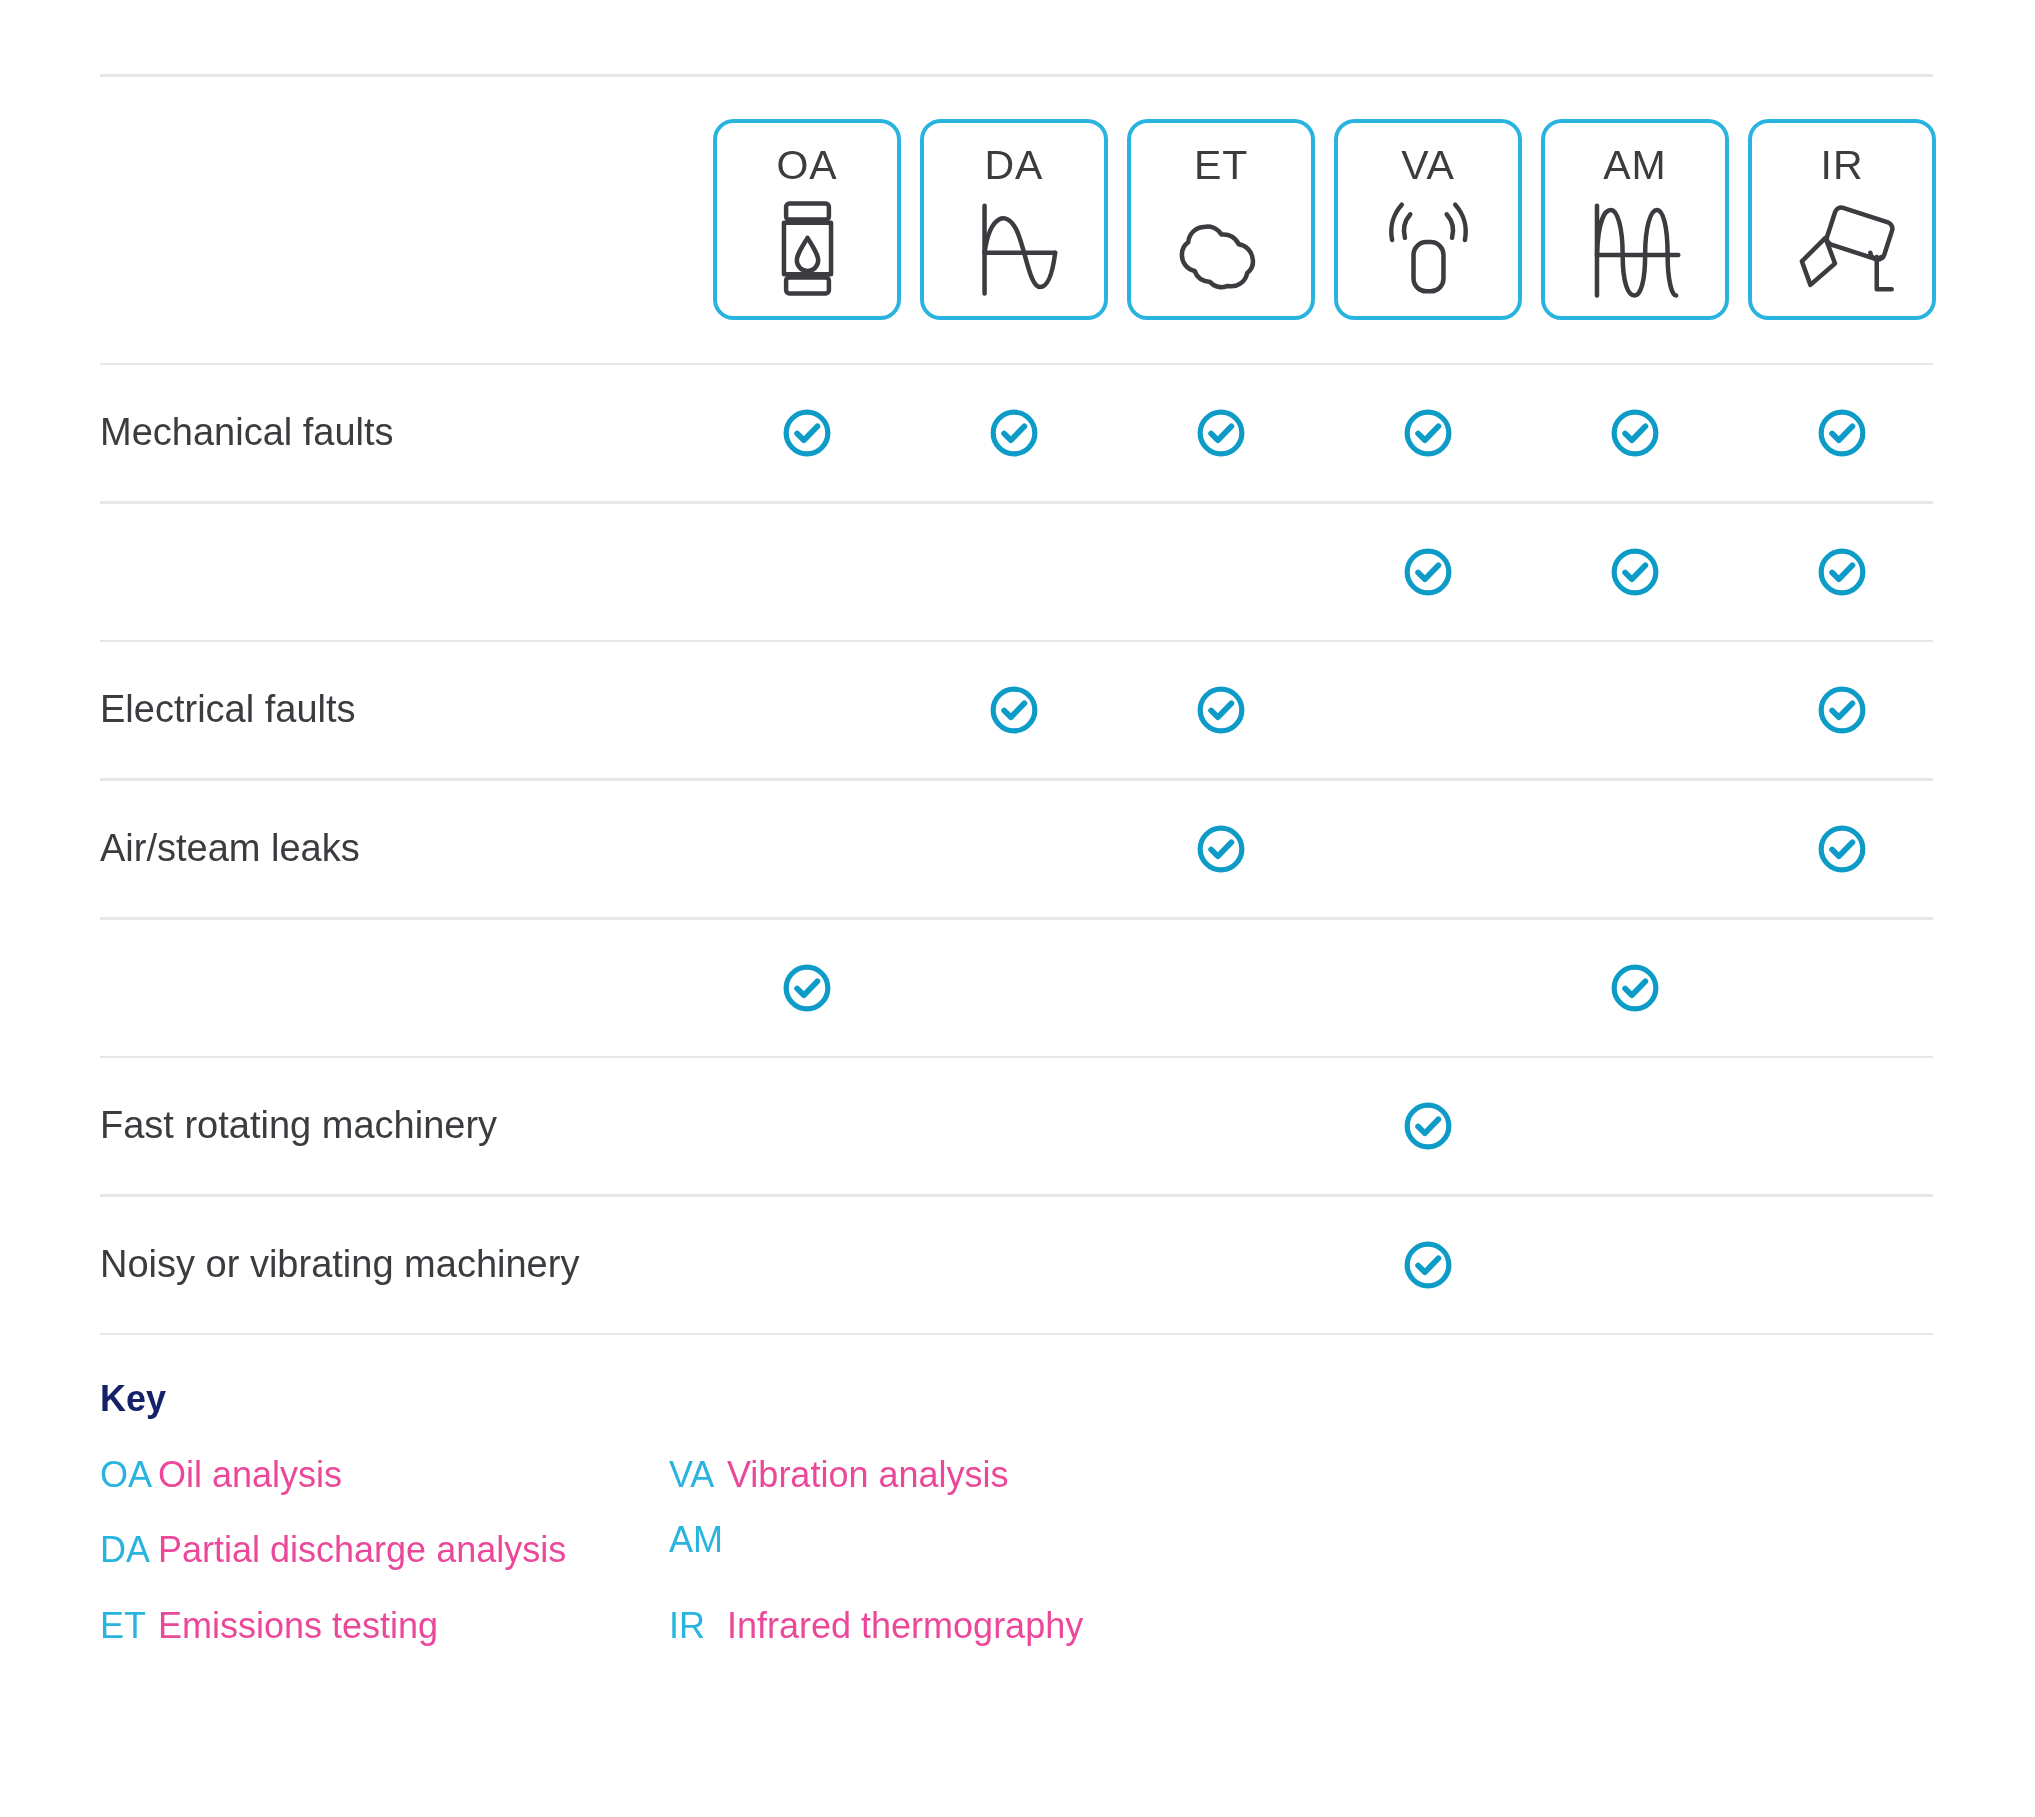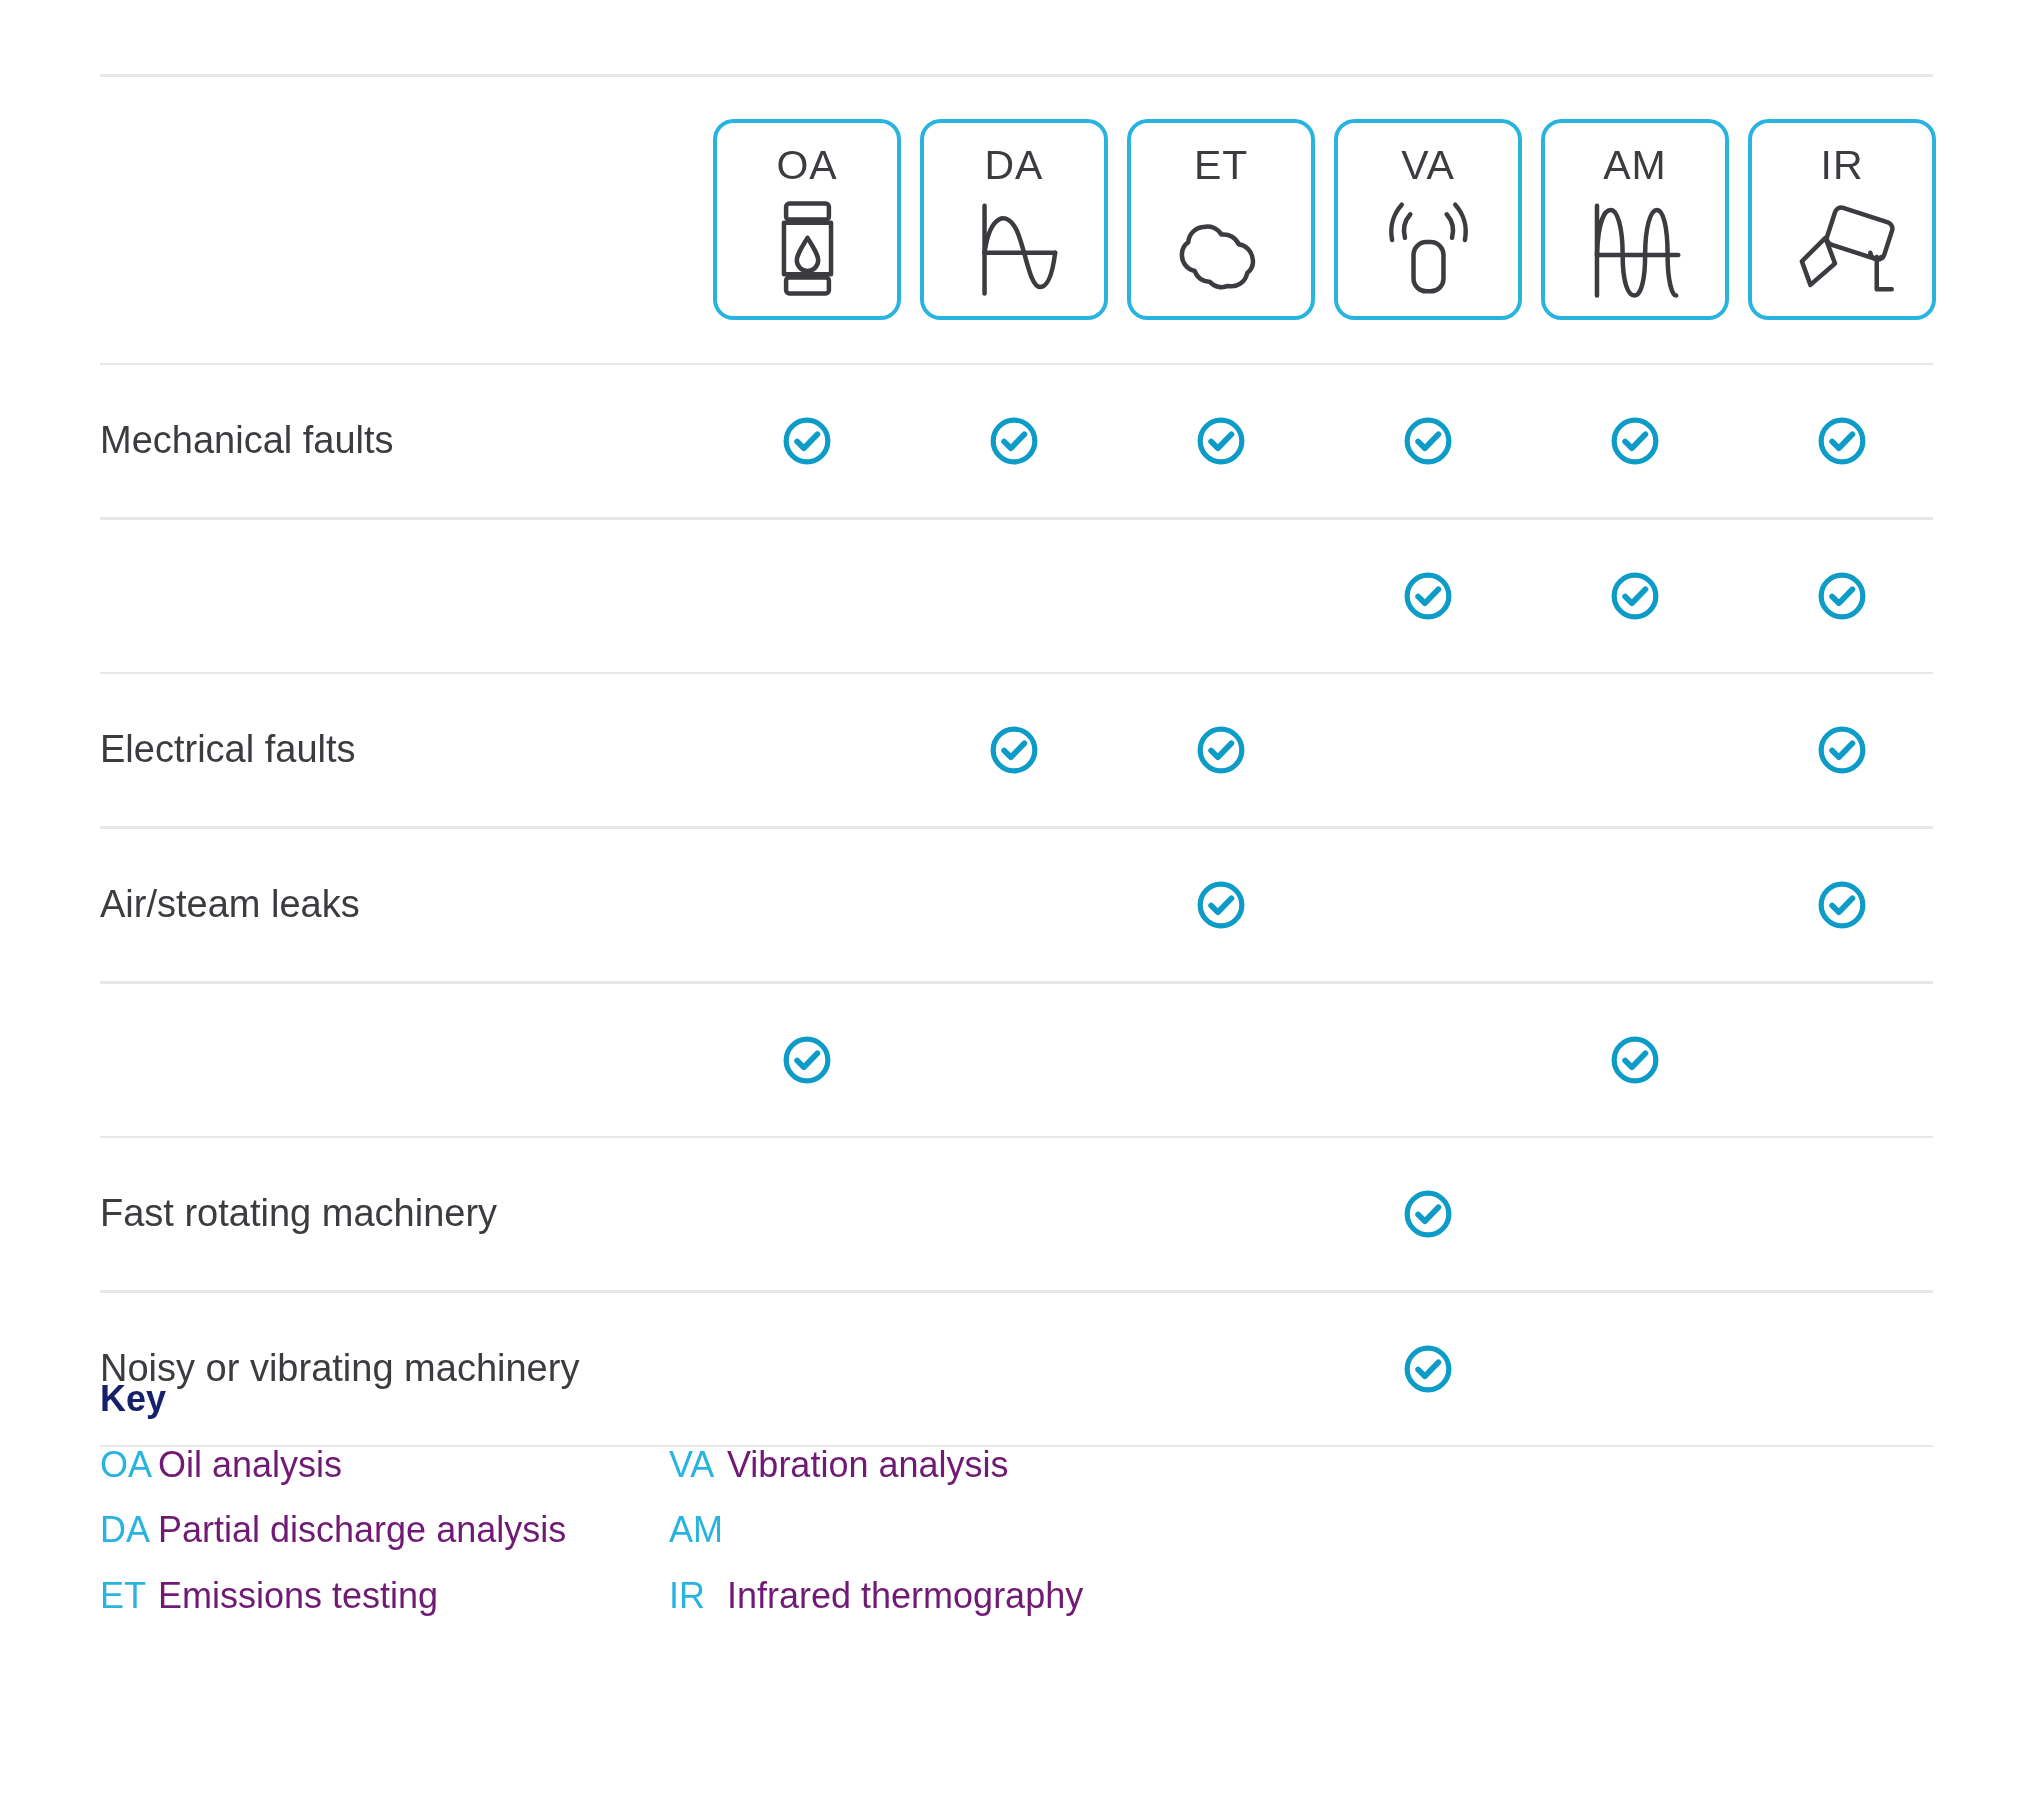--- a/index.html
+++ b/index.html
@@ -60,21 +60,21 @@
   .card-icon {
     margin-top:9.4px;
     width:107px;
     height:107px;
     display:block;
   }
 
   
   .data-row {
     position:relative;
-    height:152px;
+    height:136px;
   }
   .row-label {
     position:absolute;
     left:0;
     top:50%;
     transform:translateY(-50%);
     font-size:38px;
     line-height:1.05;
     color:#3b3b40;
     white-space:nowrap;
@@ -125,21 +125,21 @@
     align-items:baseline;
     font-size:36px;
     line-height:1.15;
     color:#3b3b40;
   }
   .key-abbr {
     color:#29b4e0;
     min-width:58px;
     flex:0 0 auto;
   }
-  .key-desc { color:#701a75; }
+  .key-desc { color:#ec4899;margin-top:10px; }
 </style>
 </head>
 <body>
 
 <div id="matrix">
 
   <div class="rule"></div>
 
   <div class="header-row">
     <div class="cards">

